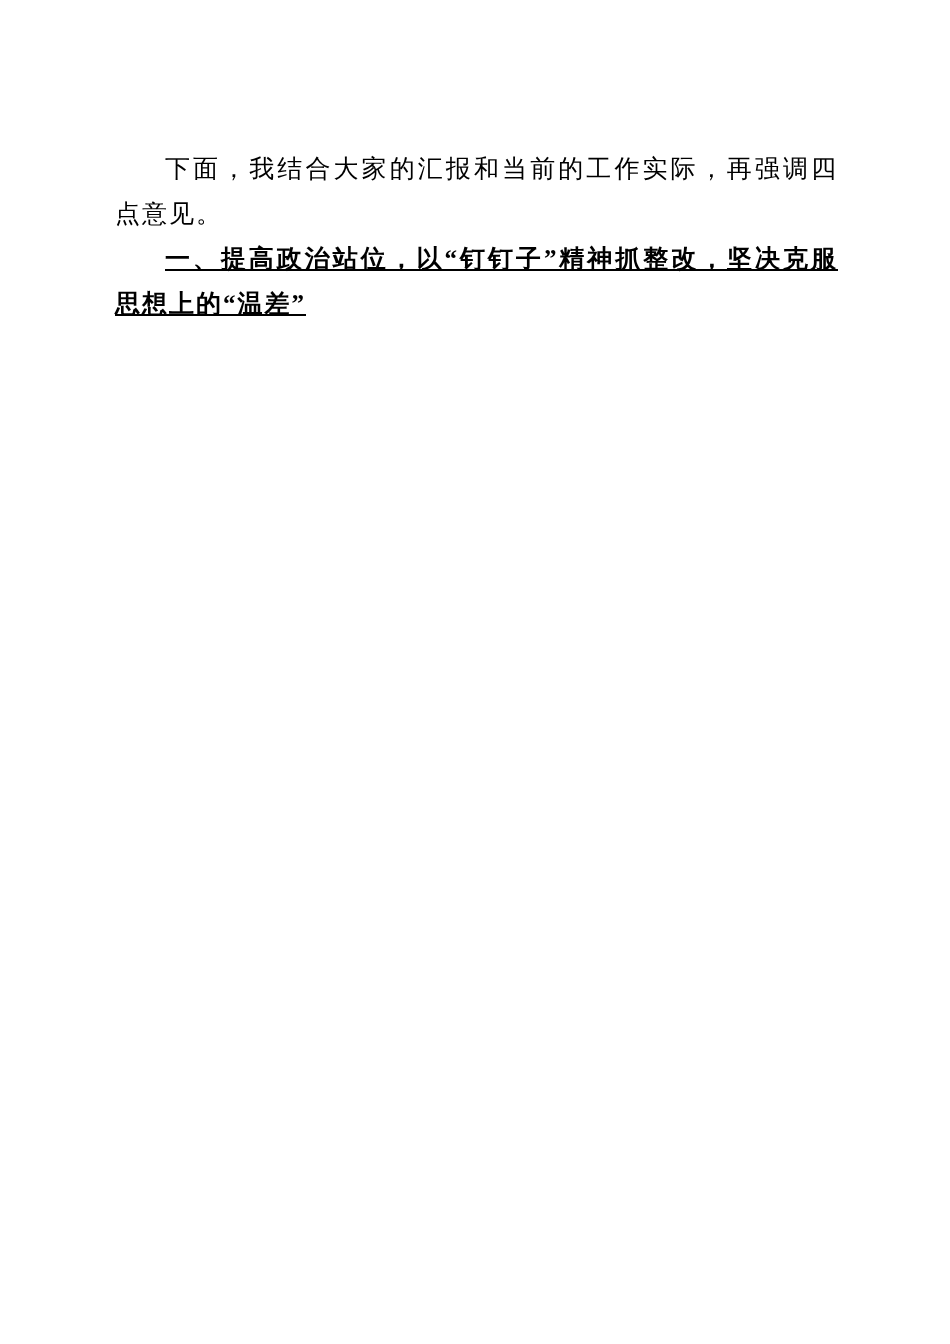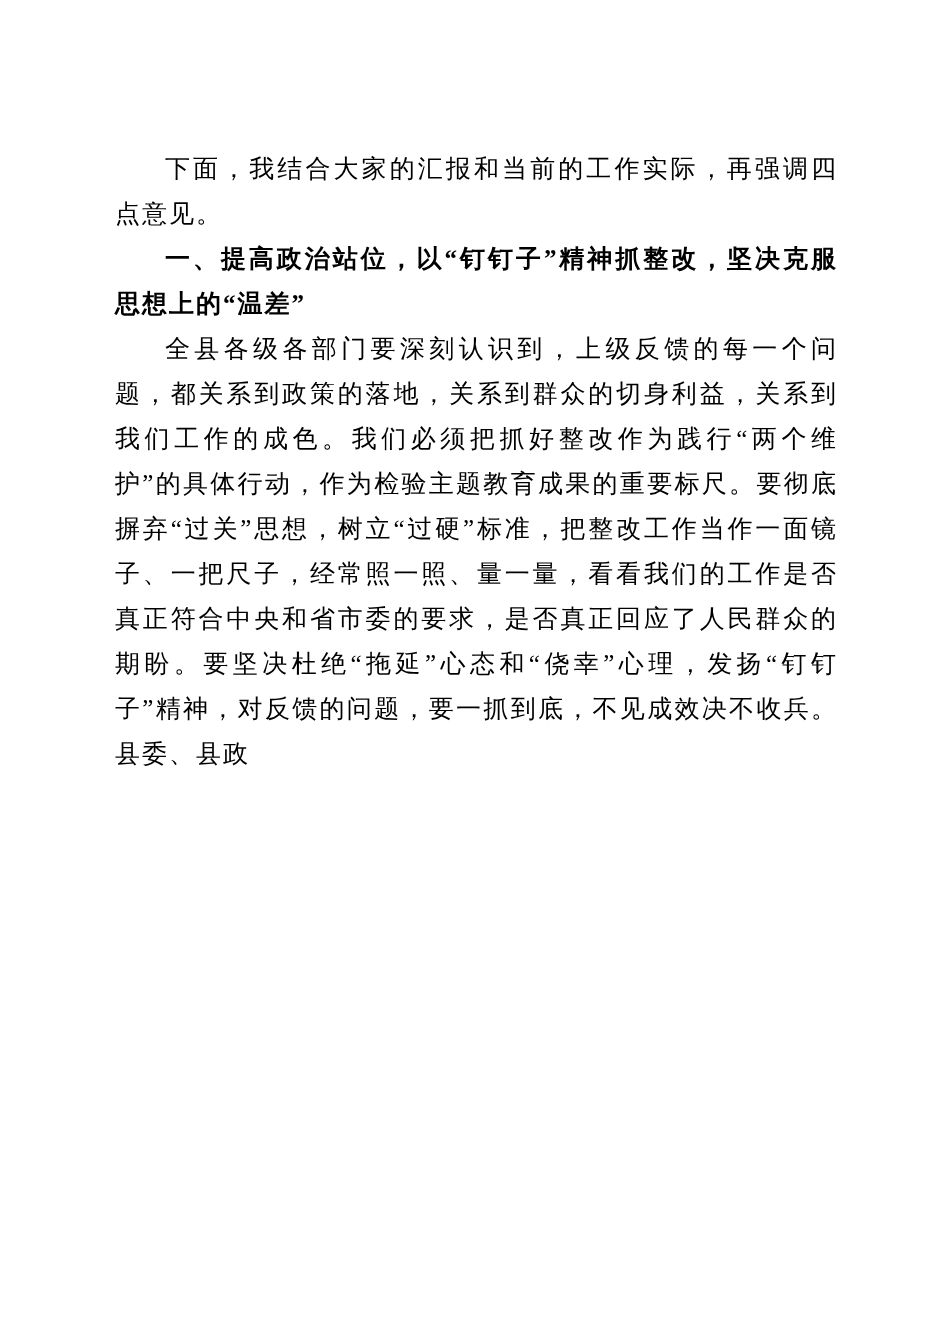--- a/index.html
+++ b/index.html
@@ -23,22 +23,22 @@
     margin: 0;
     font-size: 25px;
     line-height: 45px;
     letter-spacing: 2px;
     text-align: justify;
     text-indent: 2em;
     word-break: break-all;
   }
   .page p.heading {
     font-weight: bold;
+    text-decoration: underline;
   }
 </style>
 </head>
 <body>
 
 <div class="page">
   <p class="body">下面，我结合大家的汇报和当前的工作实际，再强调四点意见。</p>
   <p class="heading">一、提高政治站位，以“钉钉子”精神抓整改，坚决克服思想上的“温差”</p>
-  <p class="body">全县各级各部门要深刻认识到，上级反馈的每一个问题，都关系到政策的落地，关系到群众的切身利益，关系到我们工作的成色。我们必须把抓好整改作为践行“两个维护”的具体行动，作为检验主题教育成果的重要标尺。要彻底摒弃“过关”思想，树立“过硬”标准，把整改工作当作一面镜子、一把尺子，经常照一照、量一量，看看我们的工作是否真正符合中央和省市委的要求，是否真正回应了人民群众的期盼。要坚决杜绝“拖延”心态和“侥幸”心理，发扬“钉钉子”精神，对反馈的问题，要一抓到底，不见成效决不收兵。县委、县政</p>
 </div>
 
 </body></html>

